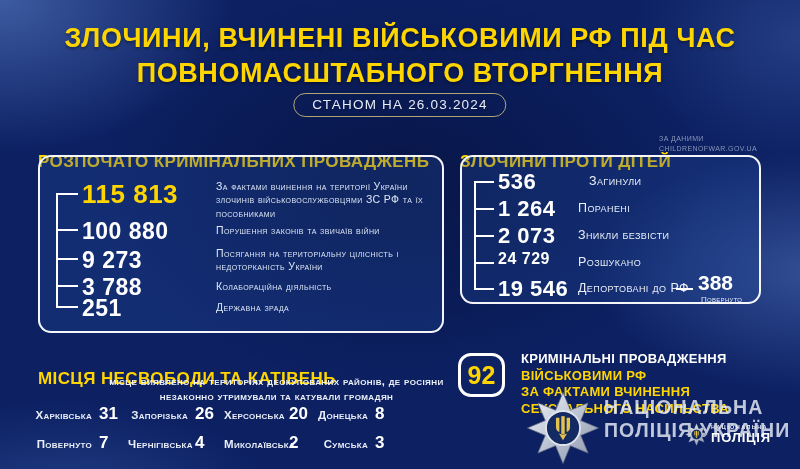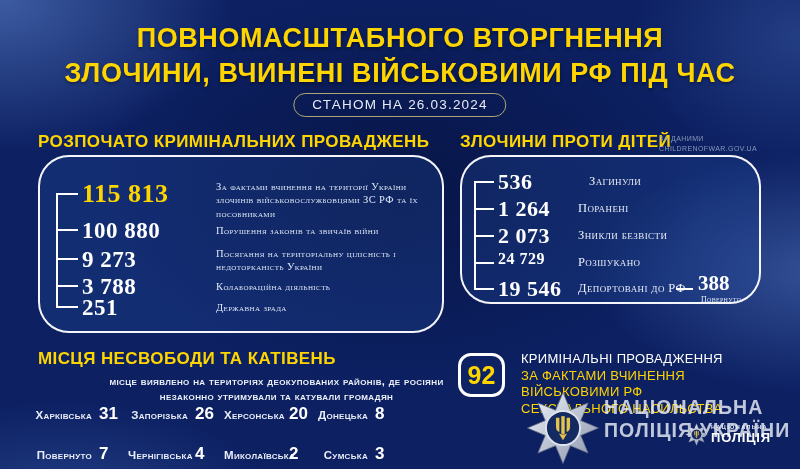--- a/index.html
+++ b/index.html
@@ -19,52 +19,52 @@
       radial-gradient(45% 38% at 8% 108%, rgba(80,120,200,0.35) 0%, rgba(80,120,200,0) 60%);
   }
   
   .title{ position:absolute; top:21px; left:0; width:800px; text-align:center;
     color:#ffd500; font-size:27px; font-weight:700; line-height:1.28; letter-spacing:.6px;
     text-shadow:0 2px 3px rgba(0,0,0,.35); }
   .date-badge{ position:absolute; top:93px; left:50%; transform:translateX(-50%);
     padding:3px 18px 4px; border:1px solid rgba(205,190,120,.85); border-radius:14px;
     color:#e7ebf4; font-size:13.5px; letter-spacing:1.2px; }
   
-  .sec-heading{ position:absolute; color:#ffd500; font-size:17px; font-weight:700; letter-spacing:.4px; }
+  .sec-heading{ position:absolute; color:#ffd500; font-size:17px; font-weight:700; letter-spacing:.4px;margin-top:20px; }
   .src-note{ position:absolute; left:659px; top:134px; font-size:7px; line-height:1.45;
     color:#8796ba; letter-spacing:.4px; text-transform:uppercase; }
   
-  .box{ position:absolute; border:2px solid rgba(255,255,255,.96); border-radius:31px;
-    background:rgba(38,76,156,.30);font-family:Liberation Serif, serif; }
+  .box{ position:absolute; border:2px solid rgba(255,255,255,.96); border-radius:13px;
+    background:rgba(38,76,156,.30); }
   .box-left{ left:38px; top:155px; width:406px; height:178px; }
   .box-right{ left:460px; top:155px; width:301px; height:149px; }
   .vline{ position:absolute; width:2px; background:#fff; }
   .tick{ position:absolute; height:2px; background:#fff; }
   .num{ position:absolute; font-weight:700; color:#fff; letter-spacing:.5px; white-space:nowrap; }
   .num.yellow{ color:#ffd500; }
   .desc{ position:absolute; font-size:10.5px; line-height:1.28; color:#dfe8f7;
     font-variant:small-caps; letter-spacing:.4px; }
   .lbl{ position:absolute; font-size:12.5px; color:#e9eef8; font-variant:small-caps; letter-spacing:.4px; white-space:nowrap; }
   .footnote{ position:absolute; left:461px; top:313px; width:300px; text-align:right;
     font-size:9.5px; line-height:1.45; color:#7e8fb6; text-transform:uppercase; letter-spacing:.4px; }
   
   .count-badge{ position:absolute; display:flex; align-items:center; justify-content:center;
     border:3px solid #fff; border-radius:13px; font-weight:700; background:rgba(20,45,110,.25); }
   .badge-101{ left:33px; top:372px; width:59px; height:35px; font-size:21px; color:#fff; letter-spacing:.5px; }
   .det-desc{ position:absolute; left:104px; top:374px; width:345px; font-size:11px; font-weight:700;
     line-height:1.35; color:#eef2fa; font-variant:small-caps; letter-spacing:.4px;text-align:center; }
   .regions{ position:absolute; left:30px; top:404px; display:grid;
     grid-template-columns:62px 36px 60px 36px 58px 36px 50px 26px;
-    row-gap:20px; align-items:baseline; }
+    row-gap:9px; align-items:baseline; }
   .regions .rname{ text-align:right; font-size:11.5px; font-weight:700; color:#e9eef8;
     font-variant:small-caps; letter-spacing:.3px; white-space:nowrap; }
   .regions .rval{ text-align:left; padding-left:7px; font-size:17px; font-weight:700; color:#fff; }
   
   .badge-92{ left:458px; top:353px; width:47px; height:44px; font-size:25px; color:#ffd500; }
-  .sv-lines{ position:absolute; left:521px; top:351px; font-size:13px; font-weight:400;
+  .sv-lines{ position:absolute; left:521px; top:351px; font-size:13px; font-weight:700;
     line-height:16.5px; letter-spacing:.3px; }
   .sv-lines .w{ color:#fff; }
   .sv-lines .y{ color:#ffd500; }
   
   .logo-star{ position:absolute; left:526px; top:391px; width:74px; height:74px; }
   .logo-text{ position:absolute; left:604px; top:396px; font-size:19.5px; font-weight:700;
     letter-spacing:1.1px; line-height:23px; color:rgba(233,238,248,.82); white-space:nowrap; }
   .wm-star{ position:absolute; left:685px; top:423px; width:23px; height:23px; }
   .wm-text{ position:absolute; left:711px; top:424px; }
   .wm-text .t1{ font-size:5.5px; font-weight:700; letter-spacing:1.4px; color:#e8edf6; }
@@ -74,22 +74,22 @@
   .val-388{ position:absolute; left:236px; top:114px; font-size:21px; font-weight:700; color:#fff; }
   .lbl-388{ position:absolute; left:239px; top:138px; font-size:8px; color:#dfe8f7;
     font-variant:small-caps; letter-spacing:.3px; }
 </style>
 </head>
 <body>
 
 <div class="canvas">
 
   <div class="title">
+    <div>ЗЛОЧИНИ, ВЧИНЕНІ ВІЙСЬКОВИМИ РФ ПІД ЧАС</div>
     <div>ПОВНОМАСШТАБНОГО ВТОРГНЕННЯ</div>
-    <div>ЗЛОЧИНИ, ВЧИНЕНІ ВІЙСЬКОВИМИ РФ ПІД ЧАС</div>
   </div>
   <div class="date-badge">СТАНОМ НА 26.03.2024</div>
 
   <div class="sec-heading" style="left:38px; top:132px;">РОЗПОЧАТО КРИМІНАЛЬНИХ ПРОВАДЖЕНЬ</div>
 
   <div class="box box-left">
     <div class="vline" style="left:16px; top:37px; height:114px;"></div>
     <div class="tick" style="left:16px; top:36px; width:22px;"></div>
     <div class="tick" style="left:16px; top:72px; width:22px;"></div>
     <div class="tick" style="left:16px; top:101px; width:22px;"></div>
@@ -164,22 +164,22 @@
     <div class="rval">4</div>
     <div class="rname">Миколаївська</div>
     <div class="rval">2</div>
     <div class="rname">Сумська</div>
     <div class="rval">3</div>
   </div>
 
   <div class="count-badge badge-92">92</div>
   <div class="sv-lines">
     <div class="w">КРИМІНАЛЬНІ ПРОВАДЖЕННЯ</div>
+    <div class="y">ВІЙСЬКОВИМИ РФ</div>
     <div class="y">ЗА ФАКТАМИ ВЧИНЕННЯ</div>
-    <div class="y">ВІЙСЬКОВИМИ РФ</div>
     <div class="y">СЕКСУАЛЬНОГО НАСИЛЬСТВА</div>
   </div>
 
   <svg class="logo-star" viewBox="0 0 100 100">
     <defs>
       <linearGradient id="sg1" x1="0" y1="0" x2="1" y2="1">
         <stop offset="0" stop-color="#f3f5f9"></stop>
         <stop offset="0.5" stop-color="#bcc4d3"></stop>
         <stop offset="1" stop-color="#8a94aa"></stop>
       </linearGradient>

